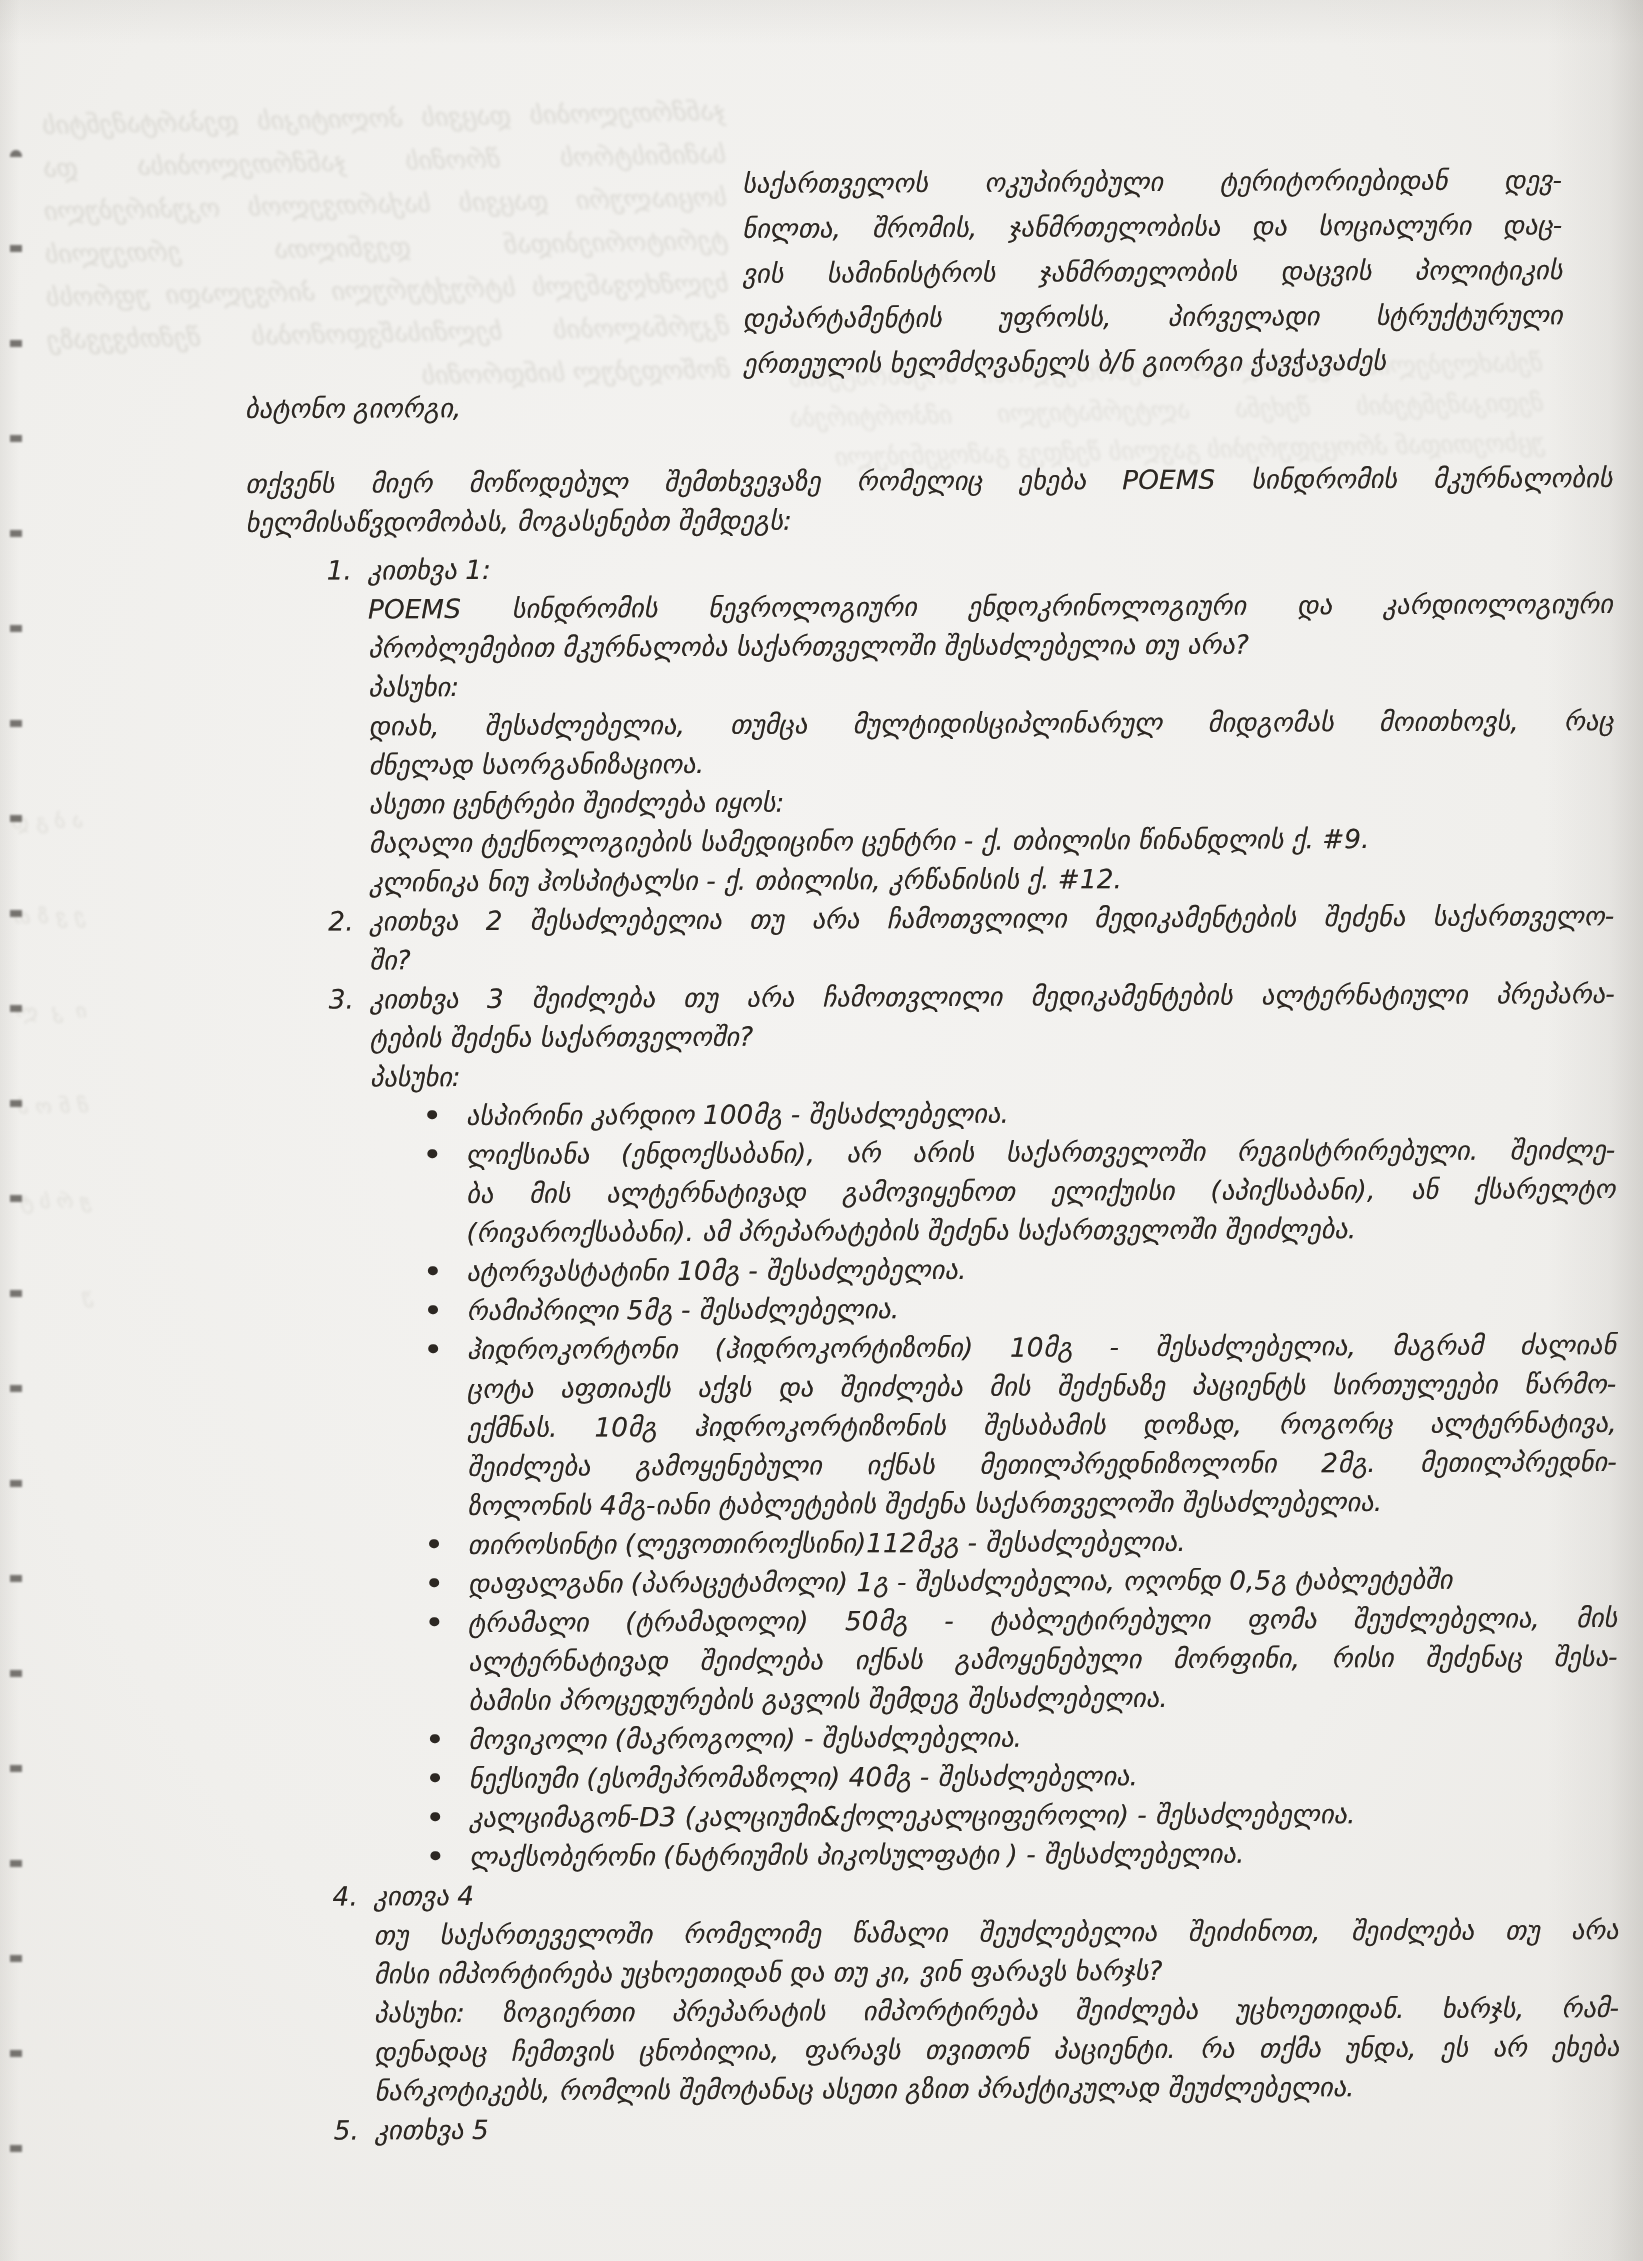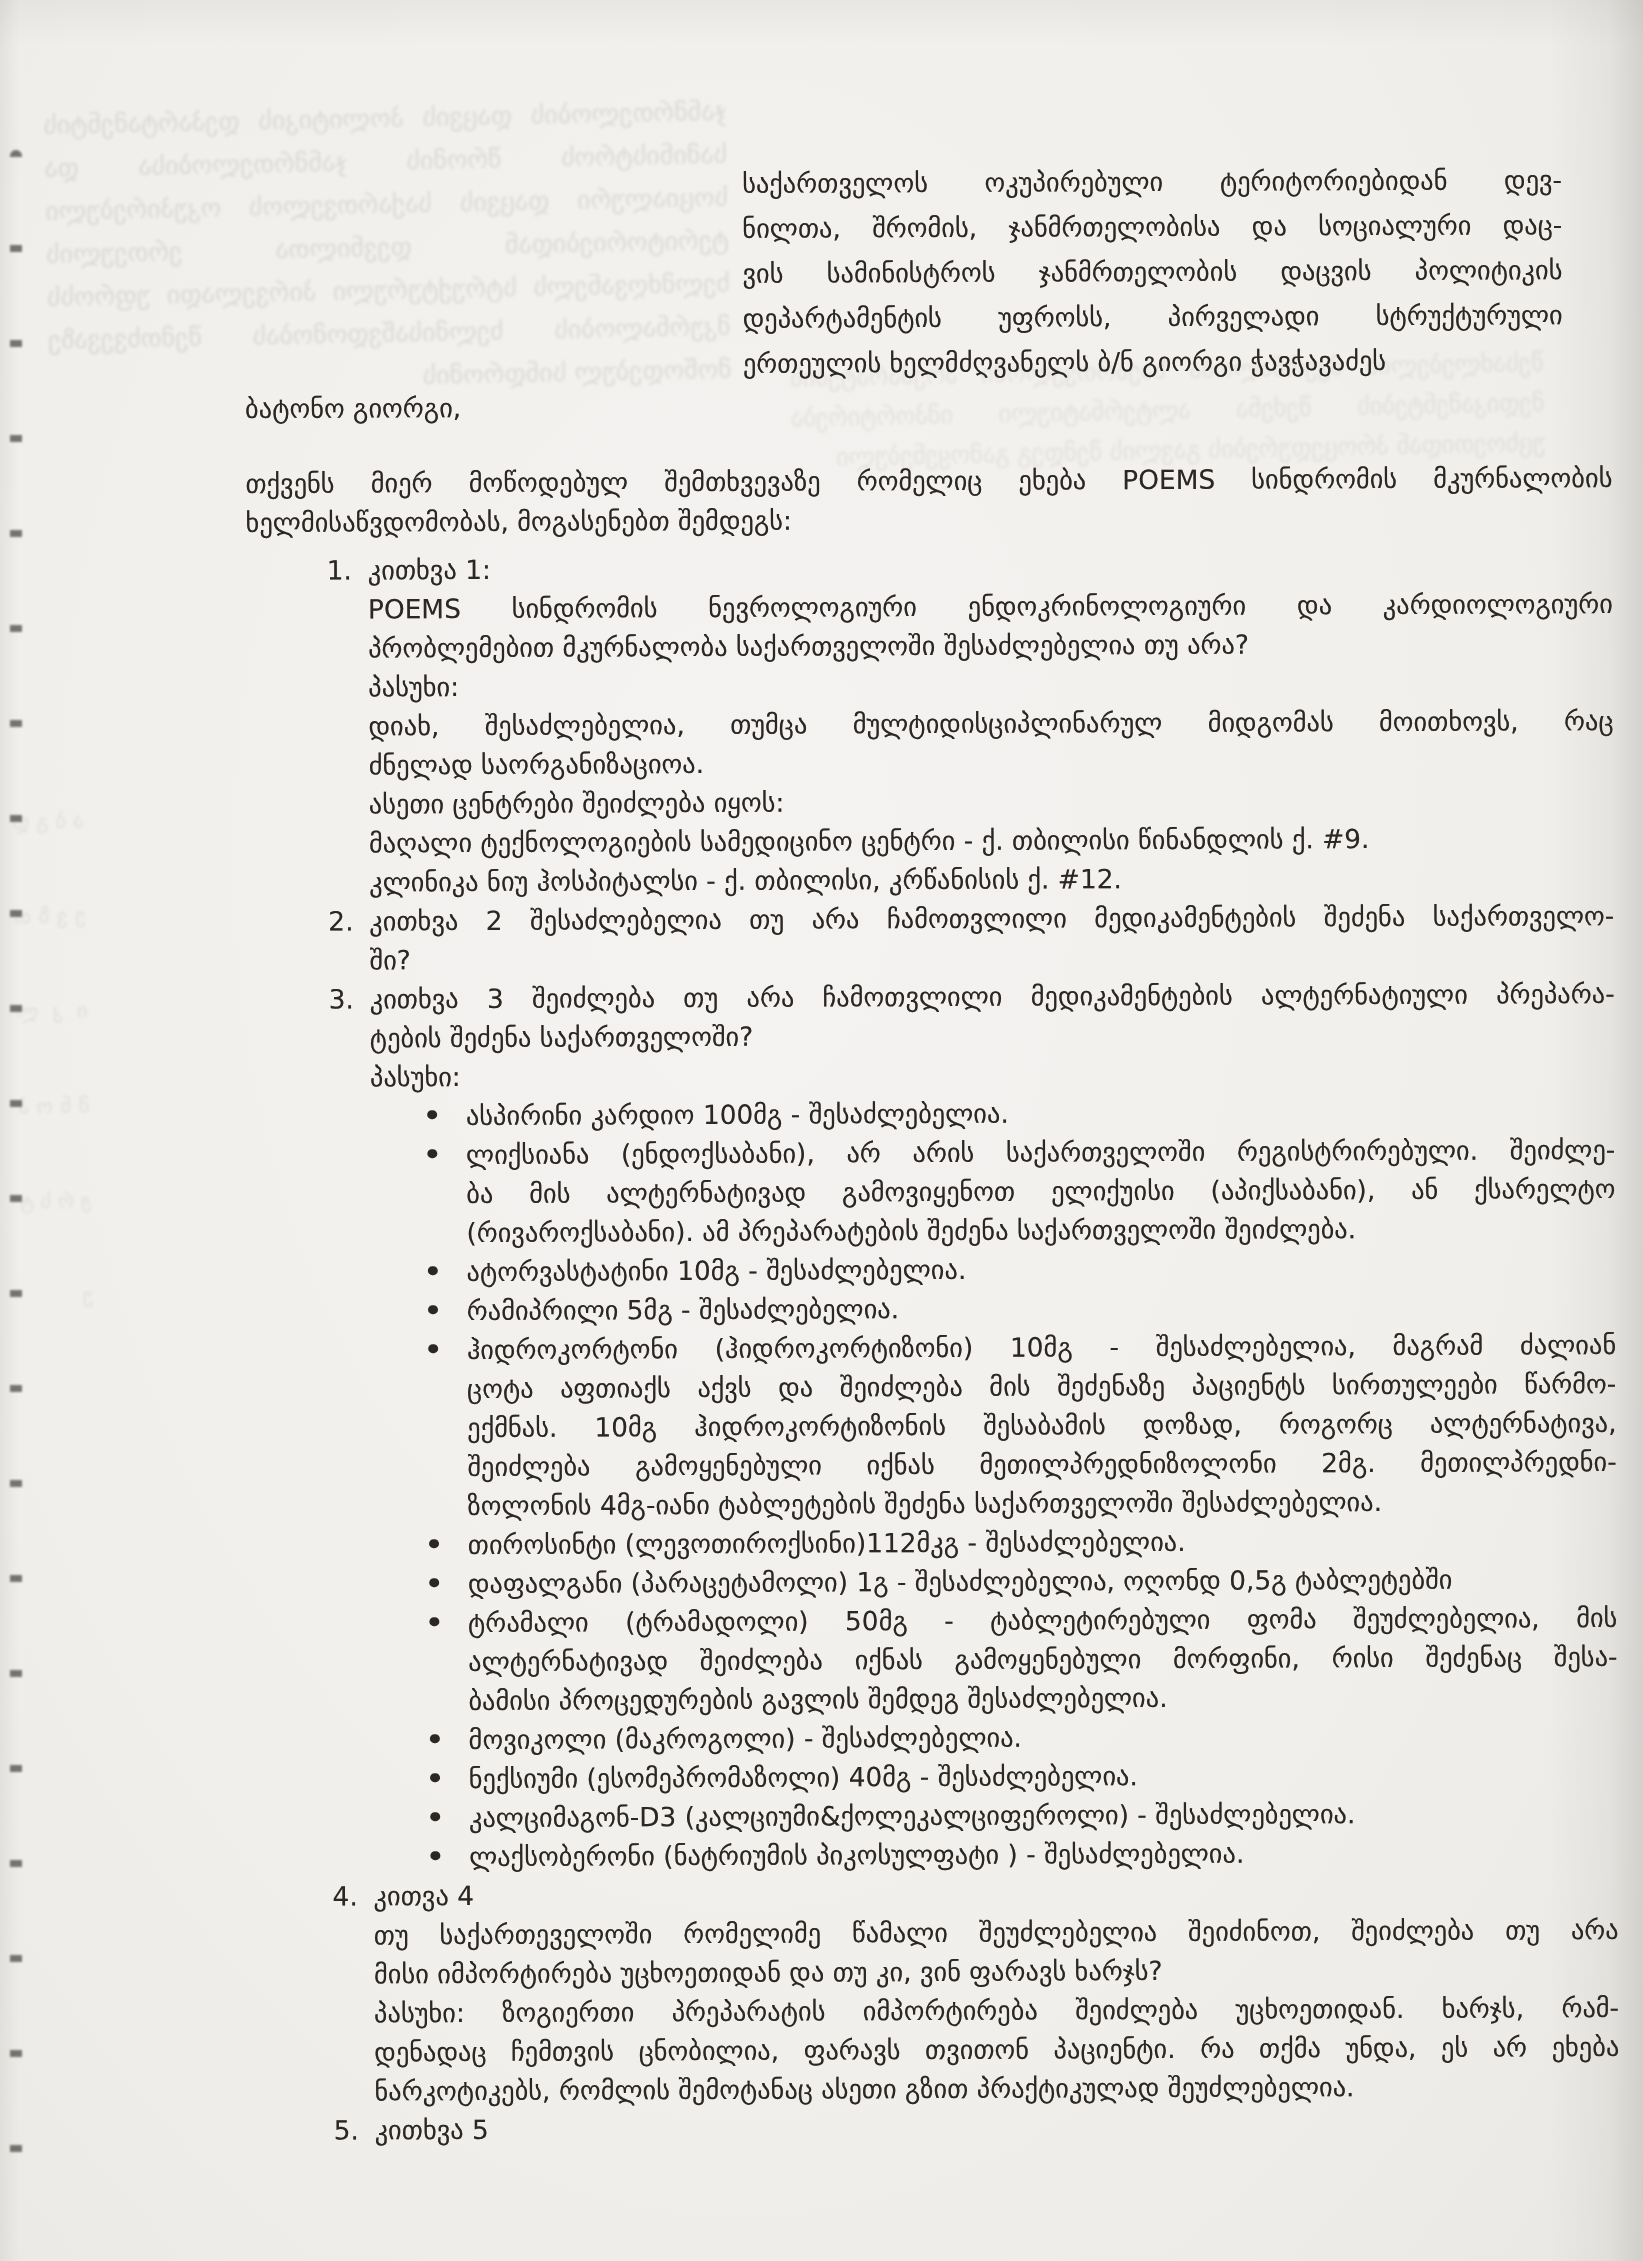--- a/index.html
+++ b/index.html
@@ -9,20 +9,21 @@
     font-family:"DejaVu Sans",sans-serif;
     background:#e9e7e4;overflow:hidden;
   }
   .page{
     position:absolute;inset:0;overflow:hidden;
     background:
       linear-gradient(90deg, rgba(120,115,108,0.10) 0px, rgba(120,115,108,0.0) 19.3px),
       linear-gradient(270deg, rgba(105,100,93,0.20) 0px, rgba(105,100,93,0.07) 35px, rgba(105,100,93,0.0) 97px),
       linear-gradient(180deg, rgba(120,115,108,0.08) 0px, rgba(120,115,108,0.0) 45px),
       radial-gradient(ellipse at 45% 38%, #f4f3f1 0%, #f0efec 62%, #eae8e4 100%);
+    font-style: italic;
   }
   
   .edge-marks{
     position:absolute;left:10.3px;top:150px;width:11.6px;height:2011px;
     background:repeating-linear-gradient(to bottom,
       rgba(32,28,24,0.85) 0px, rgba(32,28,24,0.85) 7px,
       rgba(32,28,24,0.0) 7px, rgba(32,28,24,0.0) 95px);
     filter:blur(0.8px);opacity:0.68;border-radius:5.8px;
   }
   

